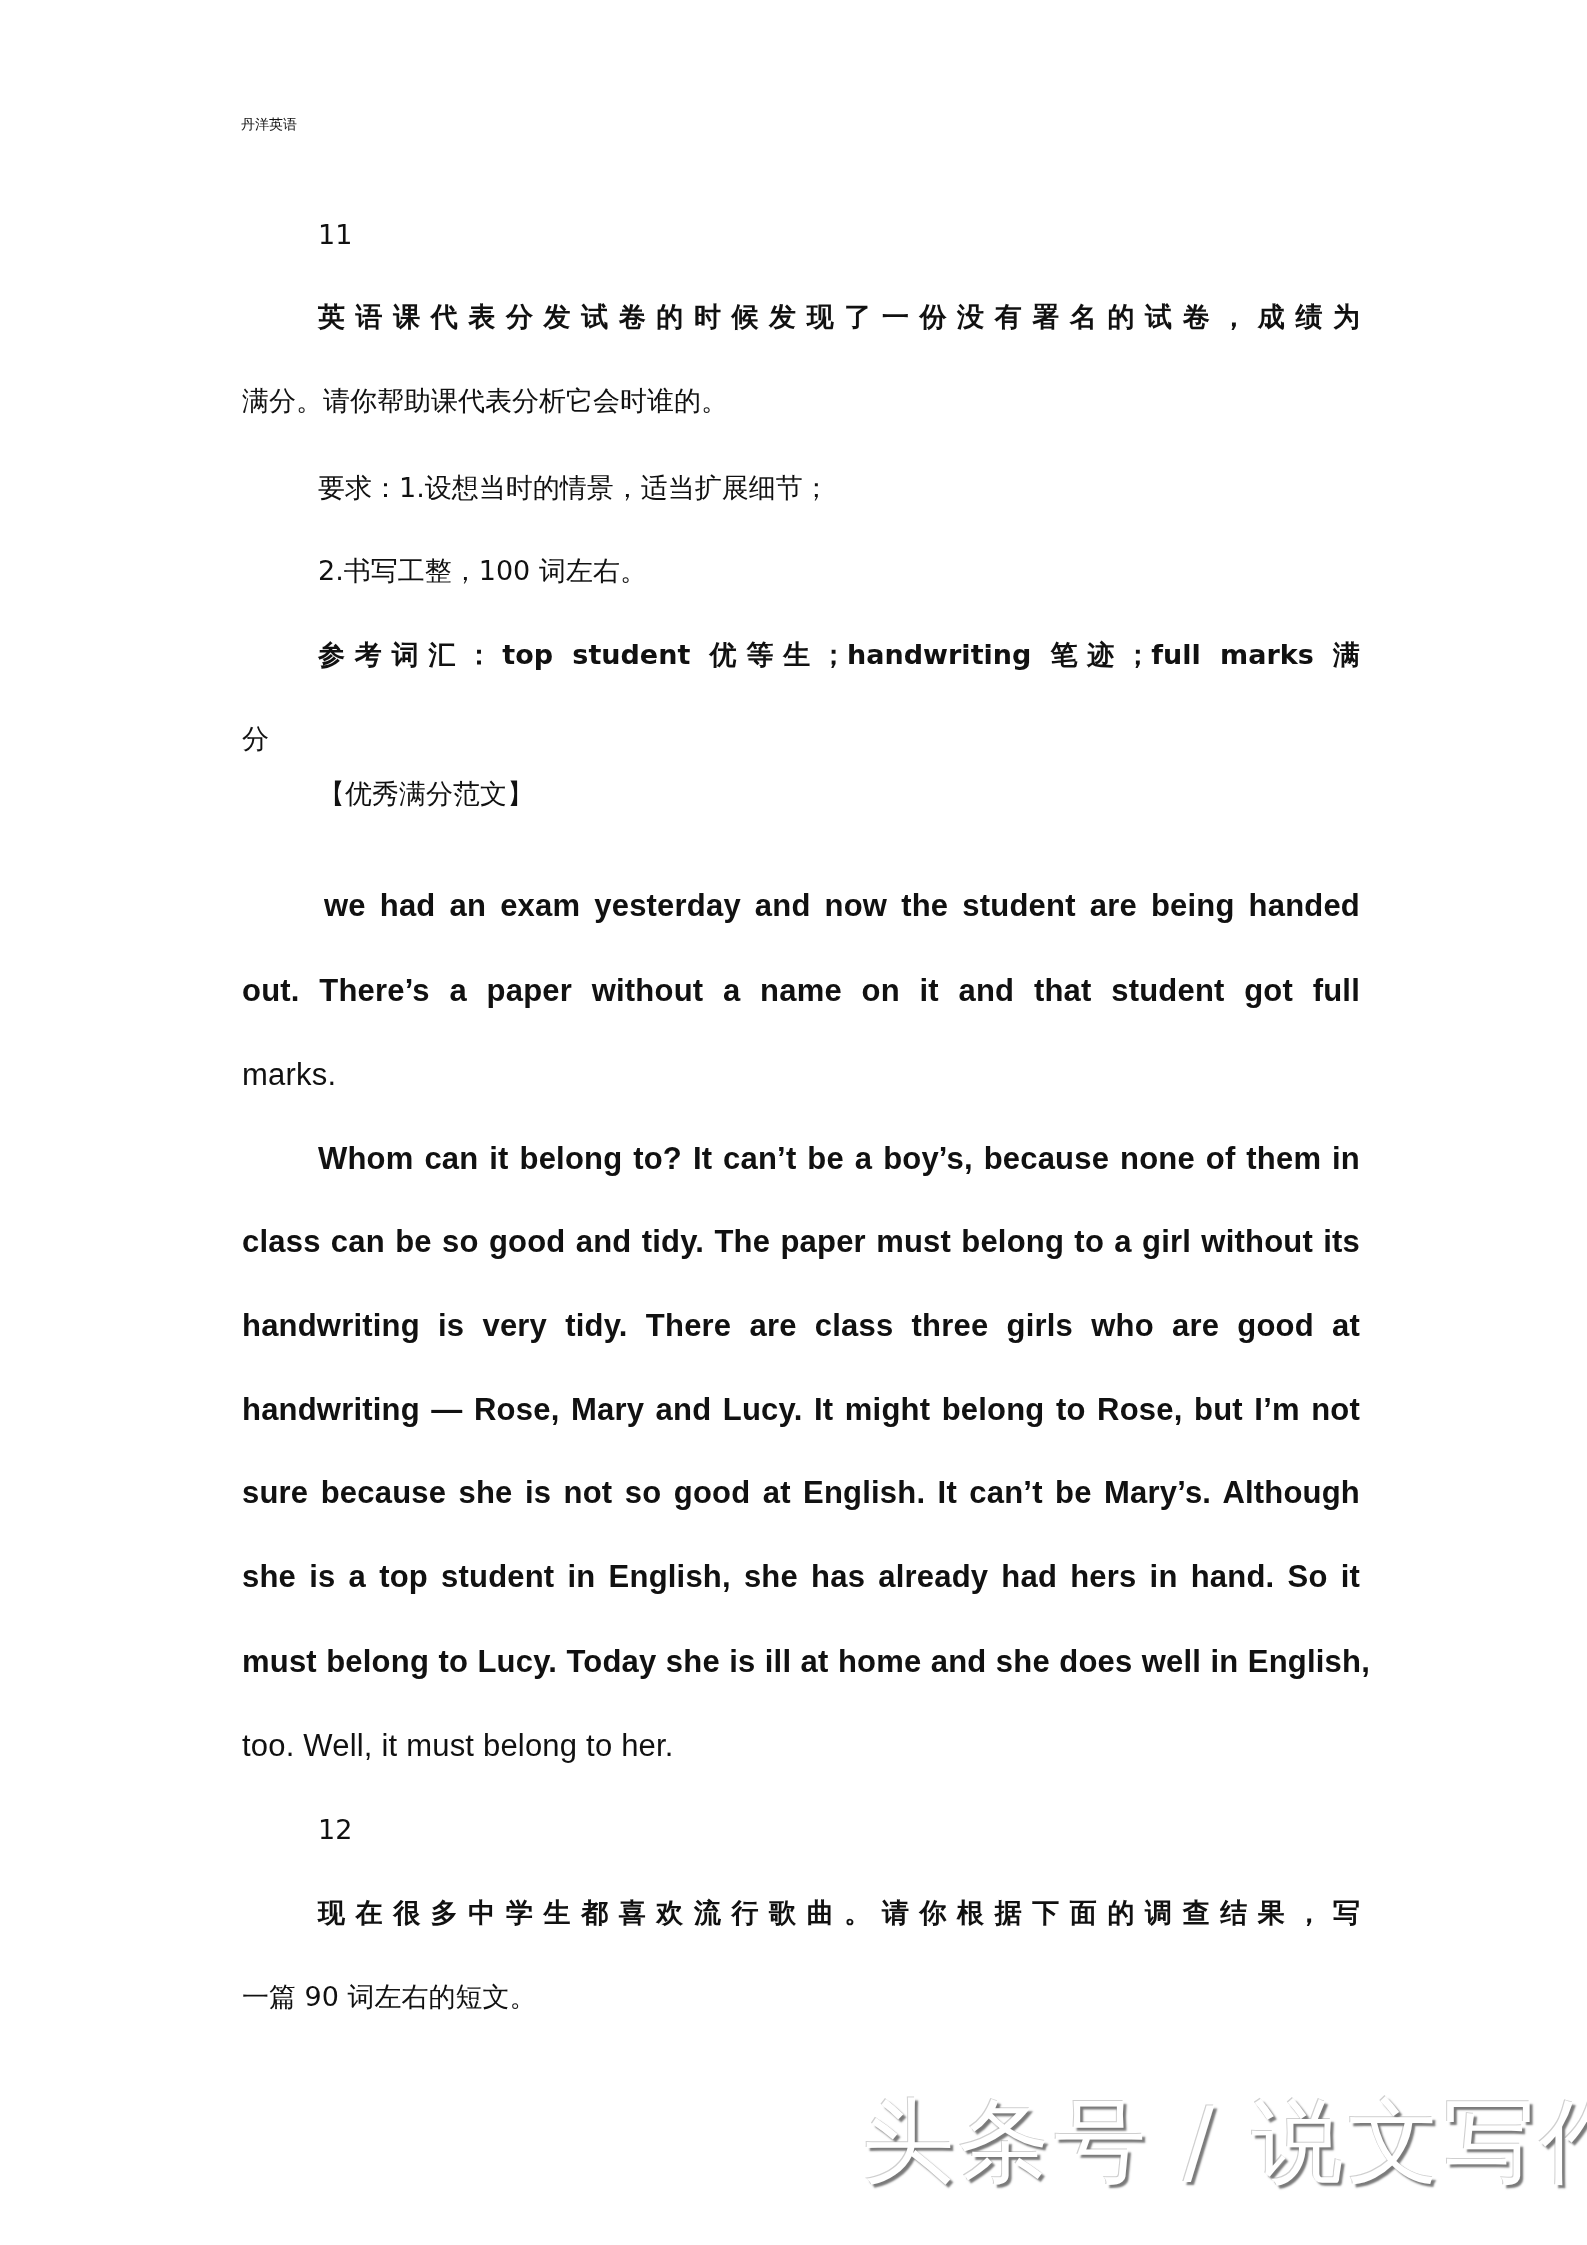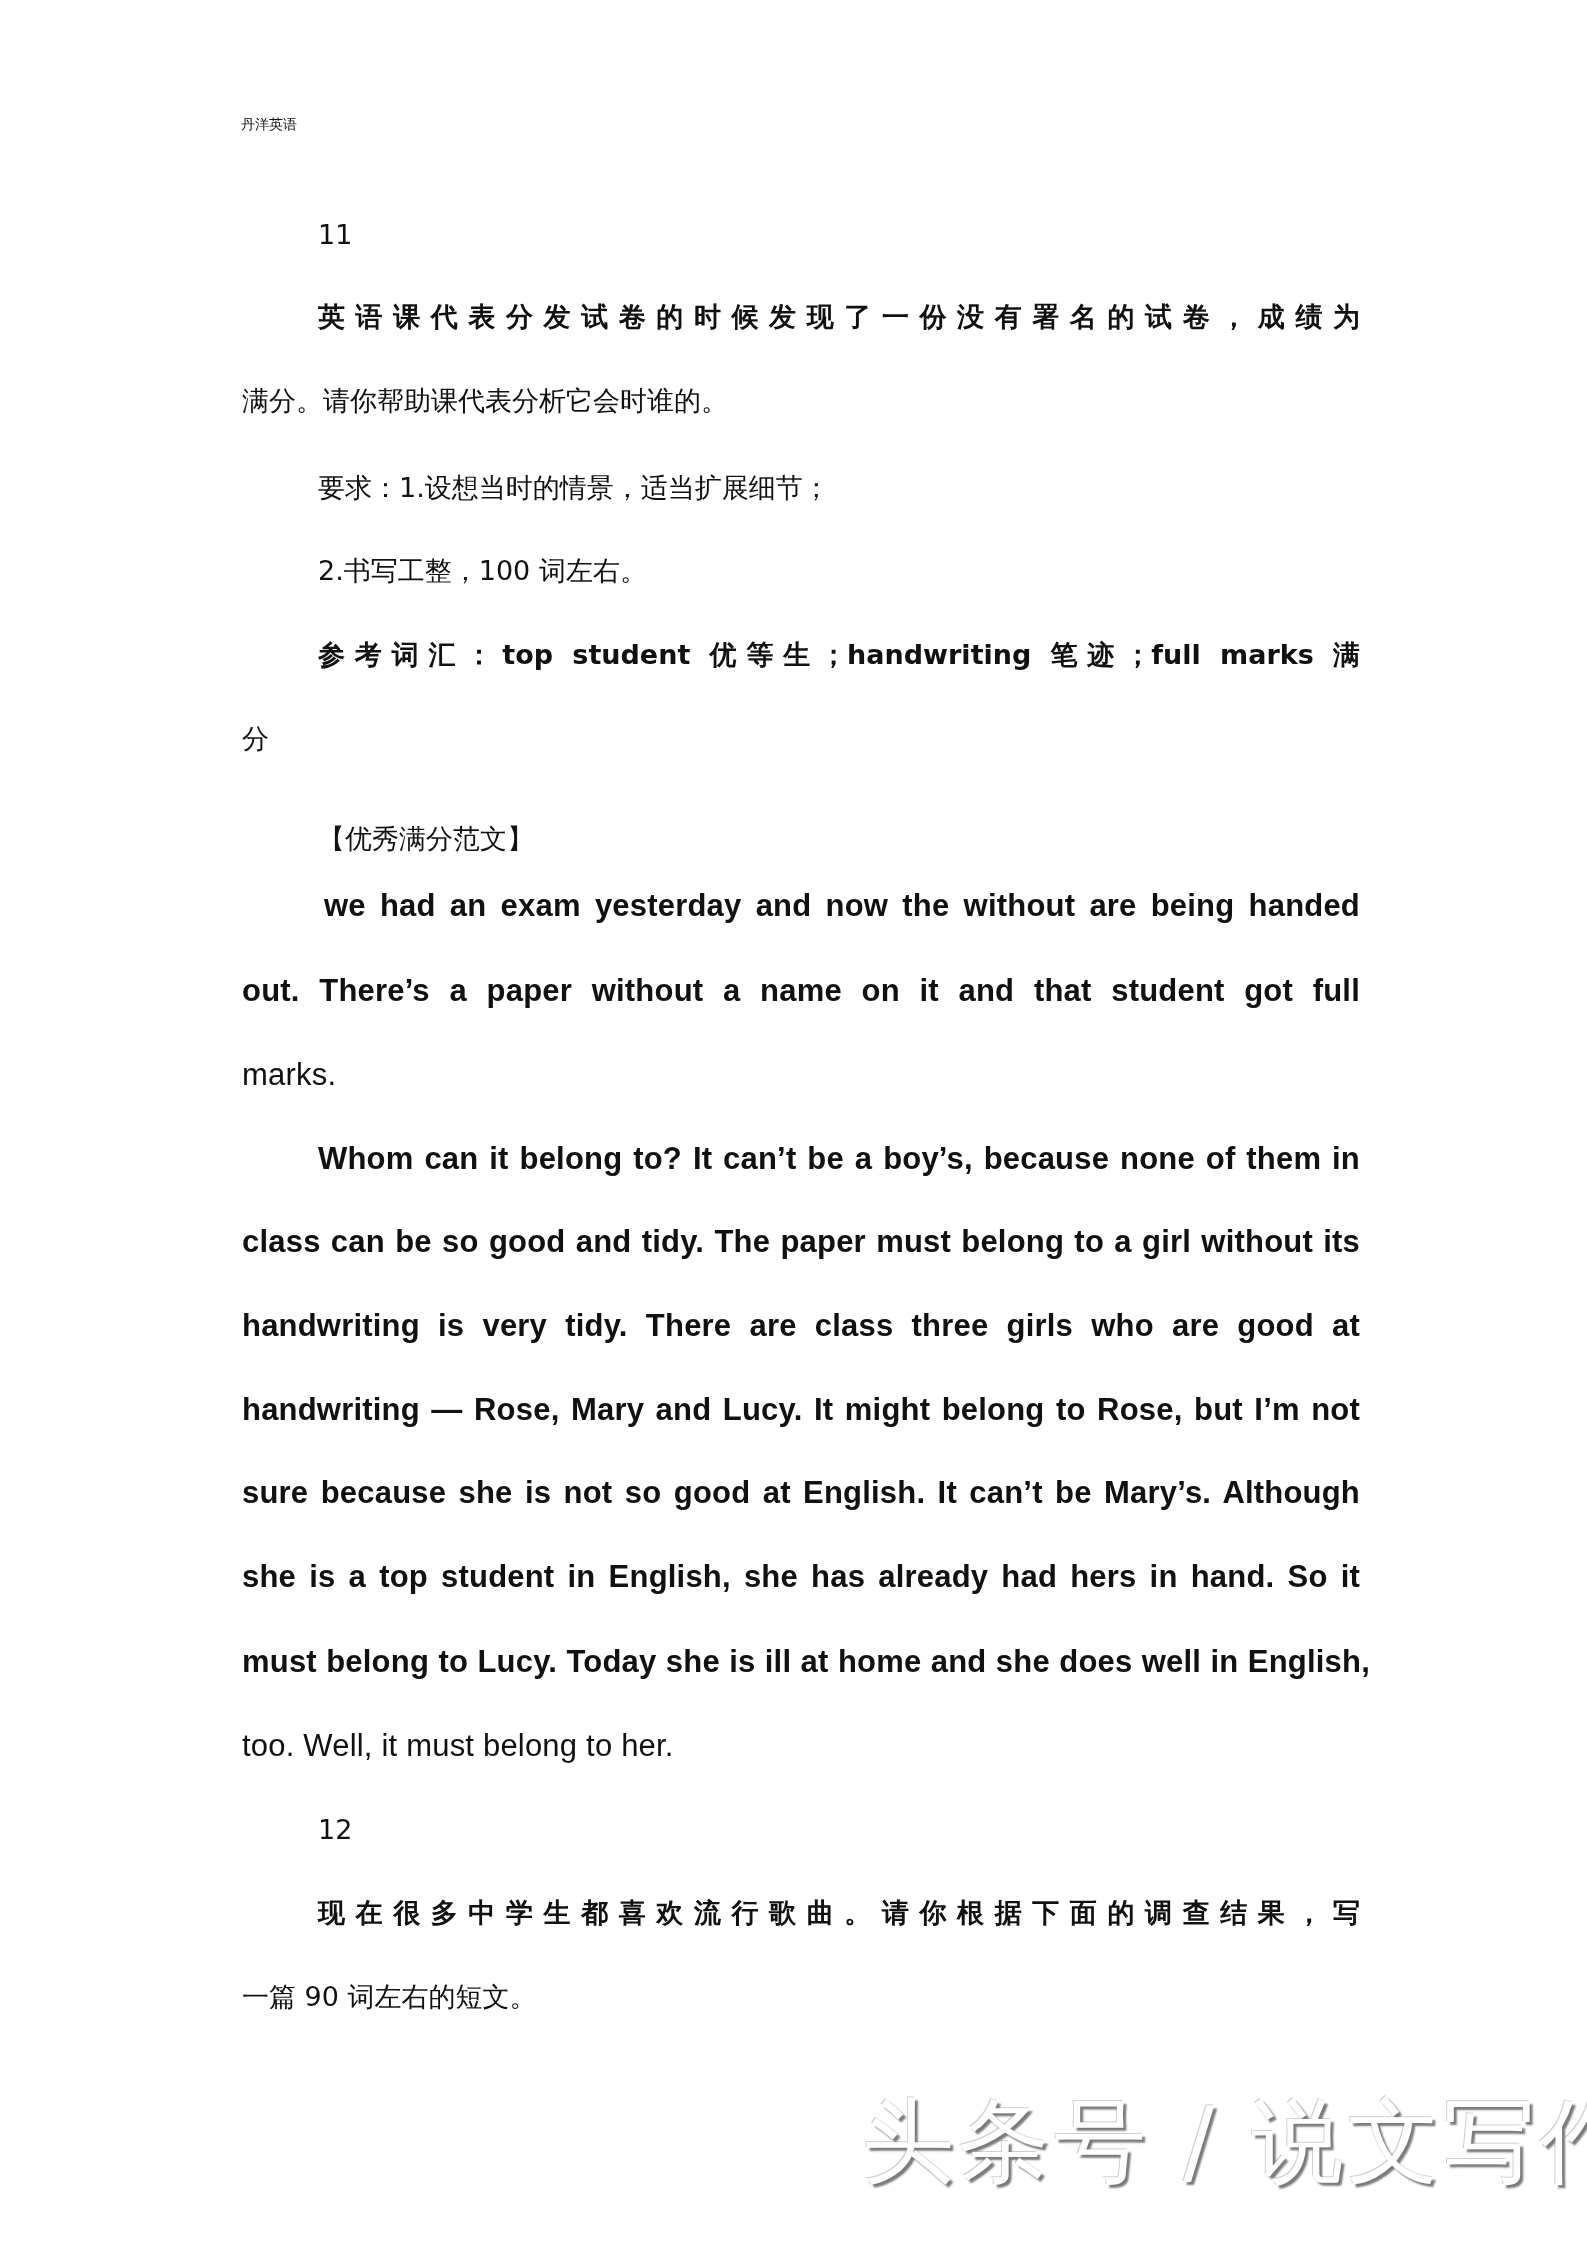--- a/index.html
+++ b/index.html
@@ -20,23 +20,23 @@
 <div class="header">丹洋英语</div>
 
 <div class="line ind" style="top:215px">11</div>
 
 <div class="line ind just" style="top:297px">英语课代表分发试卷的时候发现了一份没有署名的试卷，成绩为</div>
 <div class="line" style="top:381px">满分。请你帮助课代表分析它会时谁的。</div>
 <div class="line ind" style="top:468px">要求：1.设想当时的情景，适当扩展细节；</div>
 <div class="line ind" style="top:551px">2.书写工整，100 词左右。</div>
 <div class="line ind just" style="top:635px">参考词汇：top student 优等生；handwriting 笔迹；full marks 满</div>
 <div class="line" style="top:719px">分</div>
-<div class="line ind" style="top:819px">【优秀满分范文】</div>
+<div class="line ind" style="top:774px">【优秀满分范文】</div>
 
-<div class="line ind just en" style="top:886px; left:324px; width:1036px;"> we had an exam yesterday and now the without are being handed</div>
+<div class="line ind just en" style="top:886px; left:324px; width:1036px;"> we had an exam yesterday and now the student are being handed</div>
 <div class="line just en" style="top:971px">out. There’s a paper without a name on it and that student got full</div>
 <div class="line en" style="top:1055px">marks.</div>
 
 <div class="line ind just en" style="top:1139px">Whom can it belong to? It can’t be a boy’s, because none of them in</div>
 <div class="line just en" style="top:1222px">class can be so good and tidy. The paper must belong to a girl without its</div>
 <div class="line just en" style="top:1306px">handwriting is very tidy. There are class three girls who are good at</div>
 <div class="line just en" style="top:1390px">handwriting — Rose, Mary and Lucy. It might belong to Rose, but I’m not</div>
 <div class="line just en" style="top:1473px">sure because she is not so good at English. It can’t be Mary’s. Although</div>
 <div class="line just en" style="top:1557px">she is a top student in English, she has already had hers in hand. So it</div>
 <div class="line just en" style="top:1642px; width:1128px;">must belong to Lucy. Today she is ill at home and she does well in English,</div>

